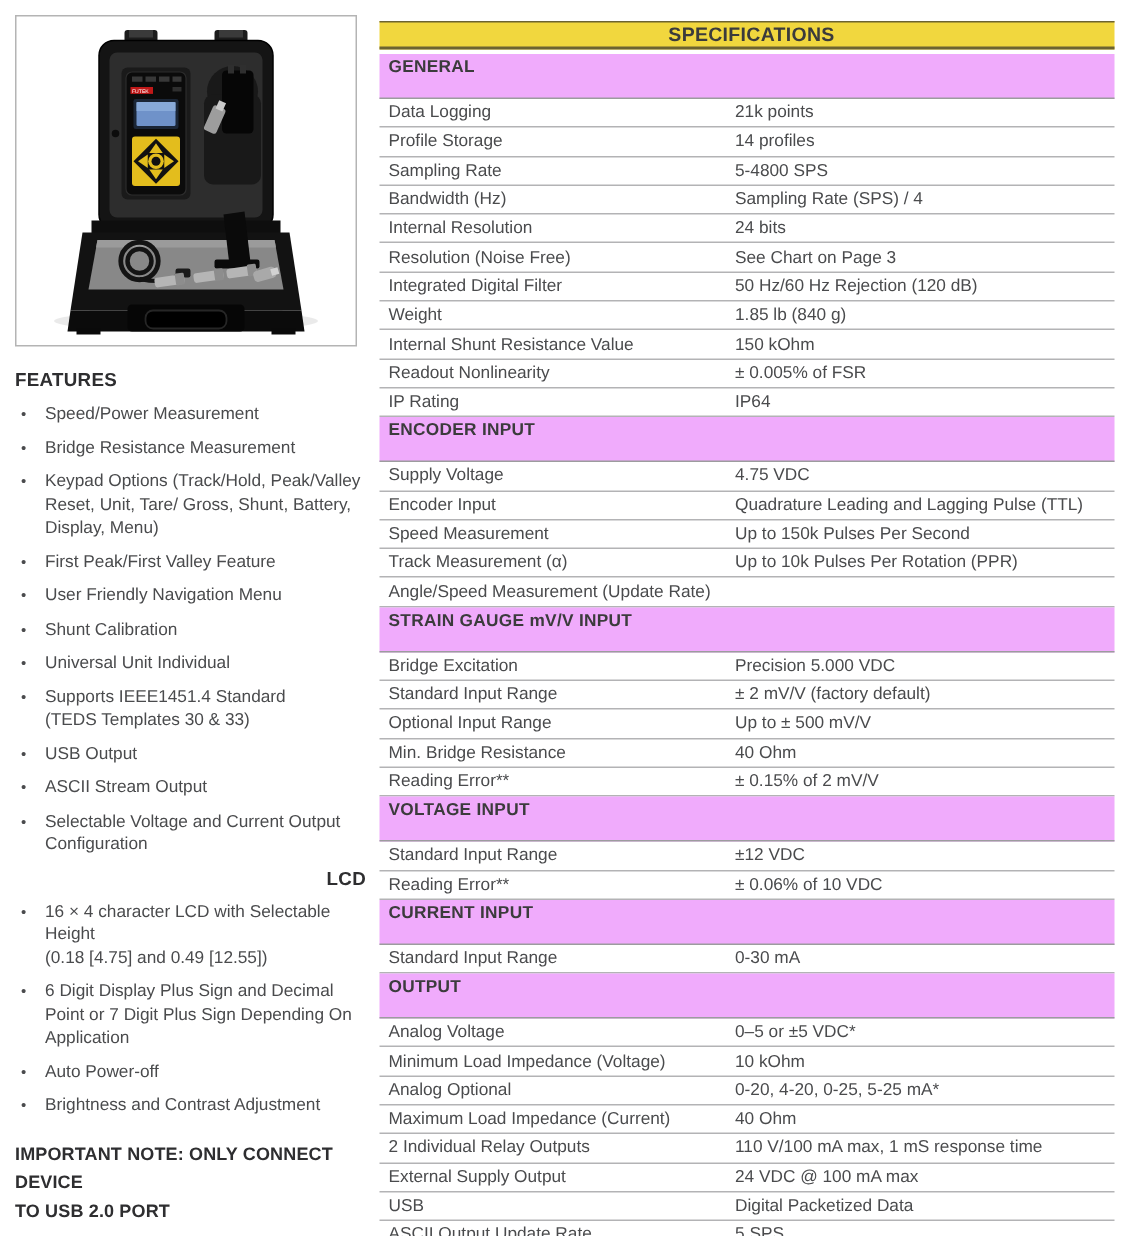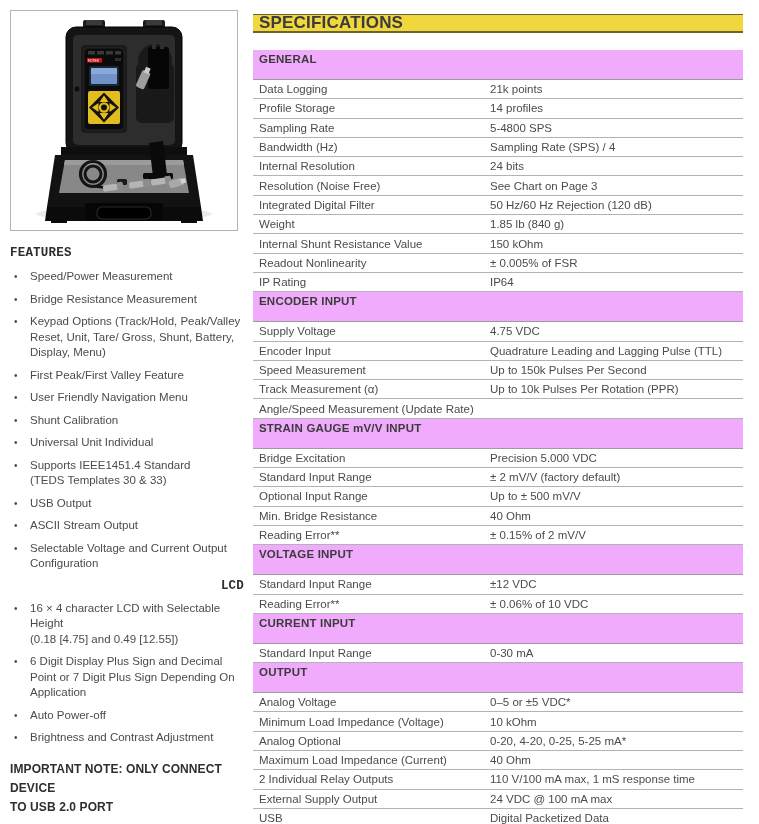--- a/index.html
+++ b/index.html
@@ -12,42 +12,41 @@
   
   .left-col{position:absolute;left:10px;top:10px;width:234px;}
   .photo-frame{
     box-sizing:border-box;width:228px;height:221px;
     border:1px solid #b4b4b4;background:#ffffff;padding:6px;
   }
   .photo-frame svg{display:block;width:100%;height:100%;}
   .side-heading{
     margin:15px 0 9px 0;font-size:12.5px;font-weight:bold;color:#2e2e30;
     letter-spacing:.2px;
-    font-family:Liberation Mono, monospace;
   }
   .bullet-list{list-style:none;margin:0;padding:0;}
   .bullet-item{
     display:flex;margin:0 0 7px 0;font-size:11.5px;line-height:15.5px;
     color:#4a4b4d;
   }
   .bullet{flex:0 0 16px;padding-left:4px;color:#4a4b4d;font-size:10px;line-height:15.5px;}
   .bullet-text{flex:1;white-space:pre-line;}
   .lcd-section .side-heading{margin-top:6px;margin-bottom:8px;text-align:right;}
   .important-note{
     margin:14px 0 0 0;font-size:12px;font-weight:bold;color:#2e2e30;
     line-height:19px;white-space:pre-line;letter-spacing:.1px;
   }
   
   .right-col{position:absolute;left:253px;top:14px;width:490px;}
   .spec-title{
     box-sizing:border-box;height:19px;line-height:16px;
     background:#f1d73e;
     border-top:1px solid #6c6330;border-bottom:2px solid #6c6330;
-    font-size:17px;font-weight:bold;color:#3b3b3c;
-    padding-left:6px;letter-spacing:.2px;margin-bottom:17px;
+    font-size:13px;font-weight:bold;color:#3b3b3c;
+    padding-left:6px;letter-spacing:.2px;margin-bottom:3px;text-align:center;
   }
   .spec-bar{
     box-sizing:border-box;height:30px;line-height:18px;
     background:#f0abfc;border-bottom:1px solid #9c9c9e;
     font-size:11.5px;font-weight:bold;color:#3b3b3c;
     padding-left:6px;letter-spacing:.2px;
   }
   .spec-row{
     box-sizing:border-box;height:19.3px;
     border-bottom:1px solid #b3b3b5;

